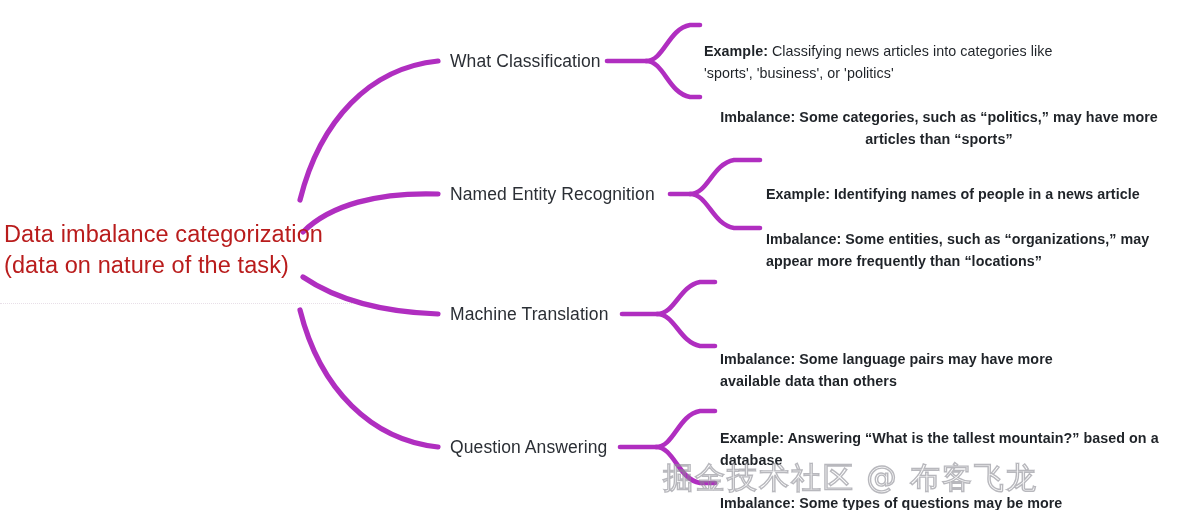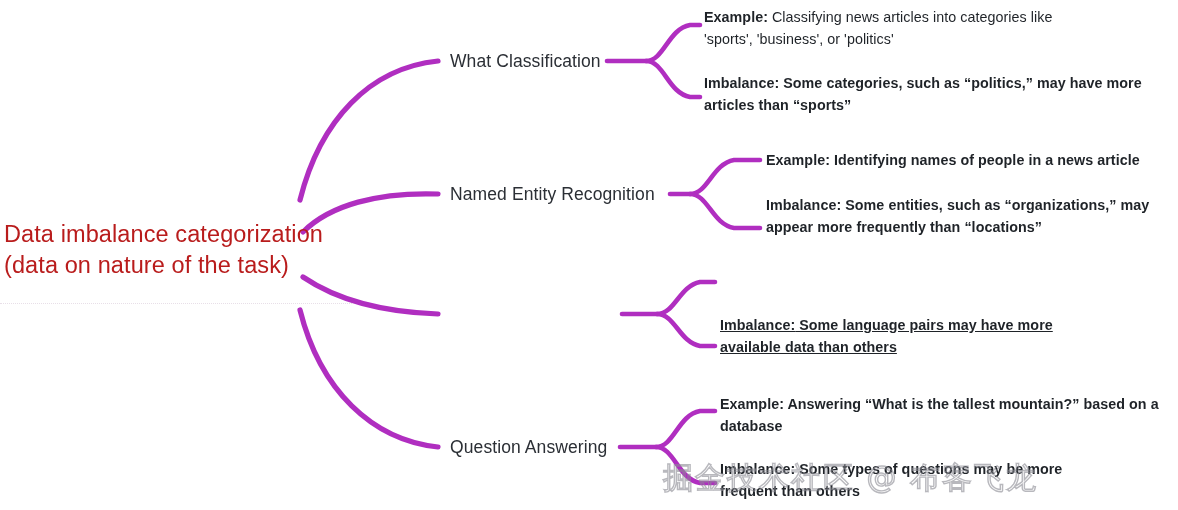--- a/index.html
+++ b/index.html
@@ -62,20 +62,21 @@
   }
 
   
   .leaf {
     position: absolute;
     font-size: 14.3px;
     line-height: 21.5px;
     color: #1f2328;
     font-weight: 700;
     letter-spacing: 0.05px;
+    margin-top: 34px;
   }
   .leaf.regular { font-weight: 400; }
   .leaf .lead { font-weight: 700; }
 
   
   .watermark {
     position: absolute;
     left: 663px;
     top: 459px;
     font-size: 30px;
@@ -126,41 +127,42 @@
   <div class="root-node">
     <div class="root-line">Data imbalance categorization</div>
     <div class="root-line">(data on nature of the task)</div>
     <div class="root-underline"></div>
   </div>
 
   <div class="topic" style="left:450px; top:50px;">What Classification</div>
 
   <div class="topic" style="left:450px; top:183px;">Named Entity Recognition</div>
 
+  <div class="topic" style="left:450px; top:303px;">Machine Translation</div>
 
   <div class="topic" style="left:450px; top:436px;text-align:center;">Question Answering</div>
 
   <div class="leaf regular" style="left:704px; top:7px; width:400px;">
     <span class="lead">Example:</span><span> Classifying news articles into categories like 'sports', 'business', or 'politics'</span>
   </div>
 
-  <div class="leaf" style="left:704px; top:73px; width:470px;">
+  <div class="leaf" style="left:704px; top:73px; width:470px;text-align:center;">
     <span class="lead">Imbalance:</span><span> Some categories, such as “politics,” may have more articles than “sports”</span>
   </div>
 
   <div class="leaf" style="left:766px; top:150px; width:400px;">
     <span class="lead">Example:</span><span> Identifying names of people in a news article</span>
   </div>
 
   <div class="leaf" style="left:766px; top:195px; width:404px;">
     <span class="lead">Imbalance:</span><span> Some entities, such as “organizations,” may appear more frequently than “locations”</span>
   </div>
 
 
-  <div class="leaf" style="left:720px; top:315px; width:360px;text-decoration:underline;">
+  <div class="leaf" style="left:720px; top:315px; width:360px;">
     <span class="lead">Imbalance:</span><span> Some language pairs may have more available data than others</span>
   </div>
 
   <div class="leaf" style="left:720px; top:394px; width:440px;">
     <span class="lead">Example:</span><span> Answering “What is the tallest mountain?” based on a database</span>
   </div>
 
   <div class="leaf" style="left:720px; top:459px; width:370px;">
     <span class="lead">Imbalance:</span><span> Some types of questions may be more frequent than others</span>
   </div>

